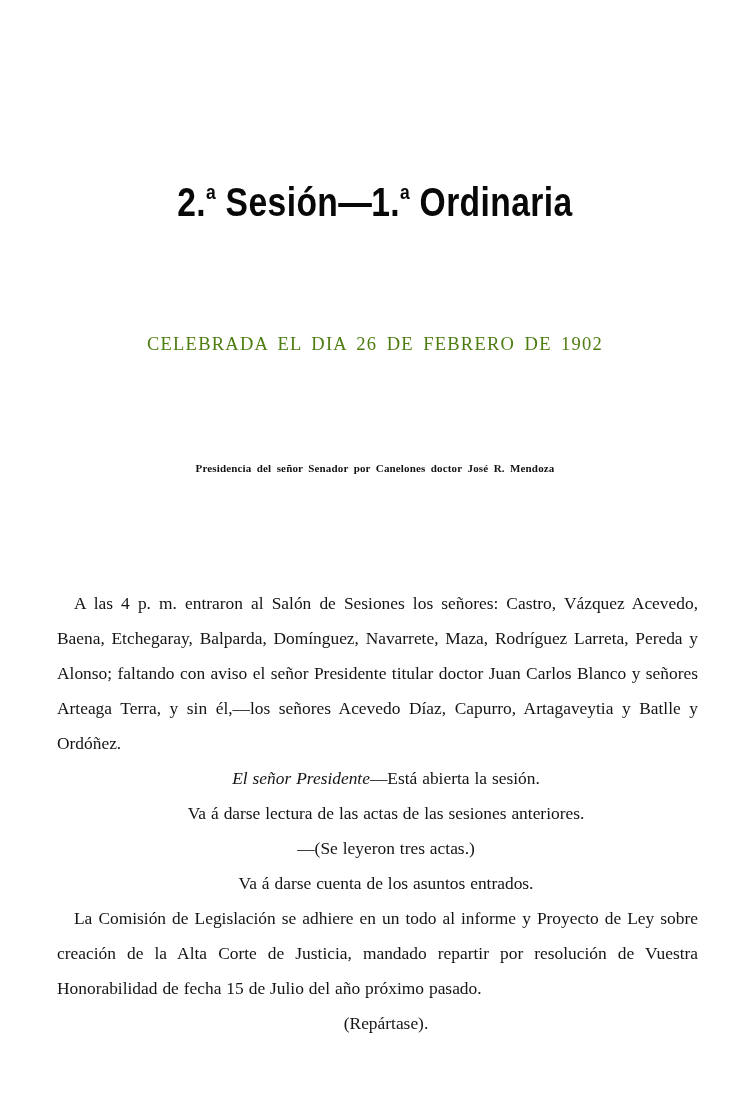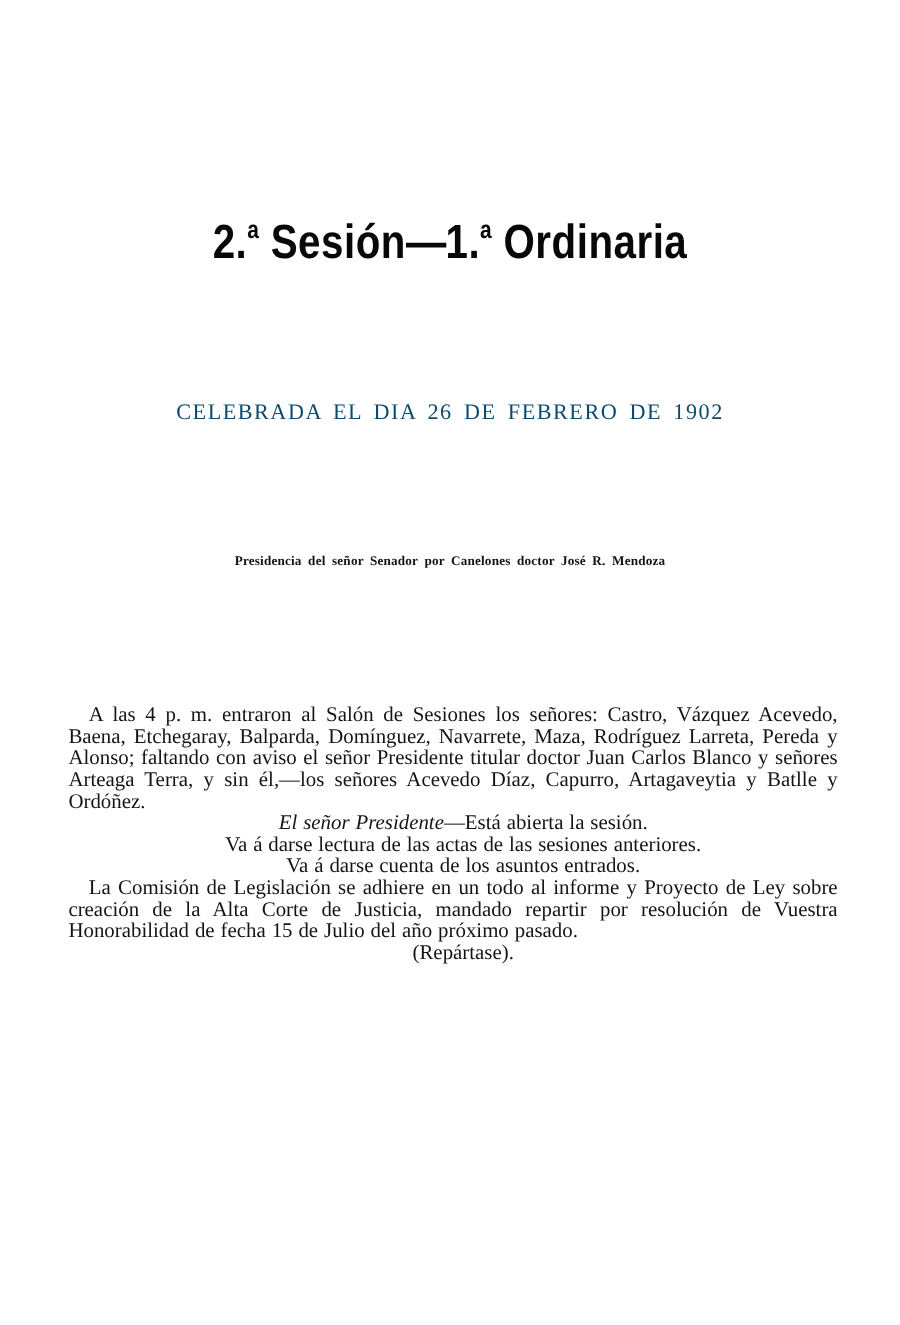--- a/index.html
+++ b/index.html
@@ -51,21 +51,21 @@
   .celebrated-line {
     position: absolute;
     top: 334px;
     left: 0;
     width: 750px;
     text-align: center;
     font-family: "Liberation Serif", "DejaVu Serif", serif;
     font-size: 18.5px;
     letter-spacing: 1.25px;
     word-spacing: 3.5px;
-    color: #0c4a6e;
+    color: #4d7c0f;
     white-space: nowrap;
   }
 
   .presidency-line {
     position: absolute;
     top: 462px;
     left: 0;
     width: 750px;
     text-align: center;
     font-family: "Liberation Serif", "DejaVu Serif", serif;
@@ -81,21 +81,21 @@
   .body-column {
     position: absolute;
     top: 586px;
     left: 57px;
     width: 641px;
   }
 
   .para {
     margin: 0;
     font-size: 17.4px;
-    line-height: 18px;
+    line-height: 35px;
     text-align: justify;
     text-justify: inter-word;
     word-spacing: 0.6px;
     color: #141414;
     hyphens: manual;
   }
   .para.indent {
     text-indent: 17px;
   }
   .para.nojustify {
@@ -123,20 +123,21 @@
   <div class="body-column">
 
     <p class="para indent">A las 4 p. m. entraron al Salón de Sesiones los señores: Castro, Vázquez Acevedo, Baena, Etchegaray, Balparda, Domínguez, Navarrete, Maza, Rodríguez Larreta, Pereda y Alonso; faltando con aviso el señor Presidente titular doctor Juan Carlos Blanco y señores Arteaga Terra, y sin él,—los señores Acevedo Díaz, Capurro, Artagaveytia y Batlle y Ordóñez.</p>
 
     <p class="para indent nojustify">
       <span class="speaker">El señor Presidente</span><span>—Está abierta la sesión.</span>
     </p>
 
     <p class="para indent nojustify">Va á darse lectura de las actas de las sesiones anteriores.</p>
 
+    <p class="para indent nojustify">—(Se leyeron tres actas.)</p>
 
 
 
     <p class="para indent nojustify">Va á darse cuenta de los asuntos entrados.</p>
 
 
     <p class="para indent">La Comisión de Legislación se adhiere en un todo al informe y Proyecto de Ley sobre creación de la Alta Corte de Justicia, mandado repartir por resolución de Vuestra Honorabilidad de fecha 15 de Julio del año próximo pasado.</p>
 
     <p class="para indent nojustify">(Repártase).</p>
 

